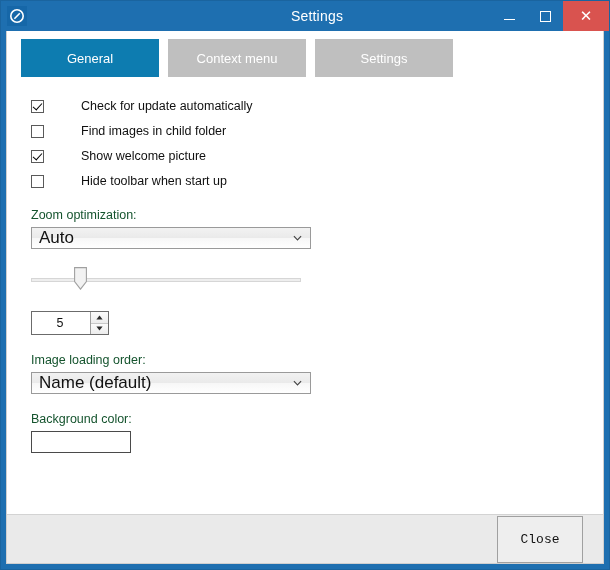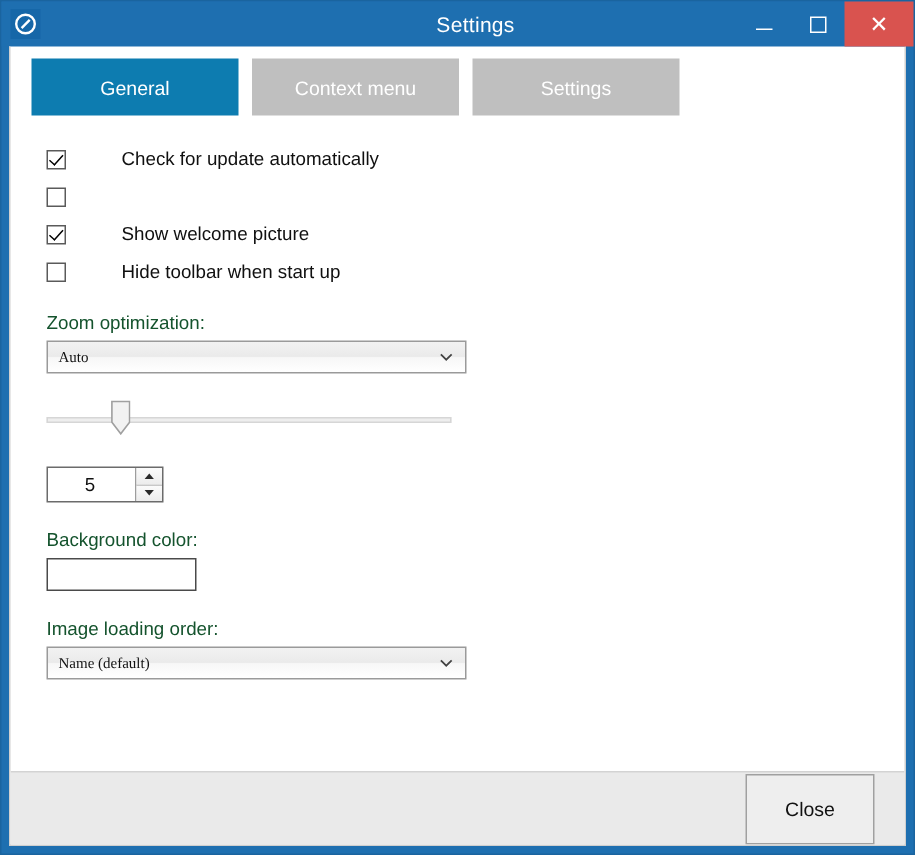--- a/index.html
+++ b/index.html
@@ -186,23 +186,22 @@
     height: 22px;
     box-sizing: border-box;
     border: 1px solid #9a9a9a;
     background: linear-gradient(to bottom, #f2f2f2 0%, #eaeaea 48%, #f7f7f7 52%, #ffffff 100%);
     display: flex;
     align-items: center;
     padding: 0 0 0 7px;
     position: relative;
   }
   .combo-value {
-    font-size: 10px;
+    font-size: 17px;
     color: #111111;
-    font-family: Liberation Serif, serif;
   }
   .combo-arrow {
     position: absolute;
     right: 8px;
     top: 50%;
     transform: translateY(-50%);
     width: 9px;
     height: 9px;
   }
 
@@ -285,21 +284,21 @@
     padding-right: 20px;
   }
   .btn {
     min-width: 86px;
     height: 47px;
     box-sizing: border-box;
     border: 1px solid #a0a0a0;
     background: #eeeeee;
     color: #111111;
     font-size: 13px;
-    font-family: Liberation Sans, sans-serif;
+    font-family: Liberation Mono, monospace;
     display: flex;
     align-items: center;
     justify-content: center;
   }
 </style>
 </head>
 <body>
 
 <div class="window">
 
@@ -342,20 +341,21 @@
 
     <div class="panel">
 
       <div class="cbrow">
         <span class="cbox checked"></span>
         <span class="cblabel">Check for update automatically</span>
       </div>
 
       <div class="cbrow">
         <span class="cbox"></span>
+        <span class="cblabel">Find images in child folder</span>
       </div>
 
       <div class="cbrow">
         <span class="cbox checked"></span>
         <span class="cblabel">Show welcome picture</span>
       </div>
 
       <div class="cbrow">
         <span class="cbox"></span>
         <span class="cblabel">Hide toolbar when start up</span>
@@ -392,34 +392,34 @@
             <div class="spin-btn down">
               <svg width="7" height="5" viewBox="0 0 7 5">
                 <polygon points="3.5,4.4 6.6,0.6 0.4,0.6" fill="#2a2a2a"></polygon>
               </svg>
             </div>
           </div>
         </div>
       </div>
 
       <div class="group">
-        <div class="fieldlabel">Background color:</div>
-        <div class="color-swatch" style="background: rgb(255, 255, 255);"></div>
-      </div>
-
-      <div class="group">
         <div class="fieldlabel">Image loading order:</div>
         <div class="combo">
           <span class="combo-value">Name (default)</span>
           <svg class="combo-arrow" viewBox="0 0 10 10">
             <polyline points="1,3 5,7 9,3" fill="none" stroke="#444444" stroke-width="1.3"></polyline>
           </svg>
         </div>
       </div>
 
+      <div class="group">
+        <div class="fieldlabel">Background color:</div>
+        <div class="color-swatch" style="background: rgb(255, 255, 255);"></div>
+      </div>
+
     </div>
 
     <div class="footer">
       <div class="btn">Close</div>
     </div>
 
   </div>
 </div>
 
 </body></html>

